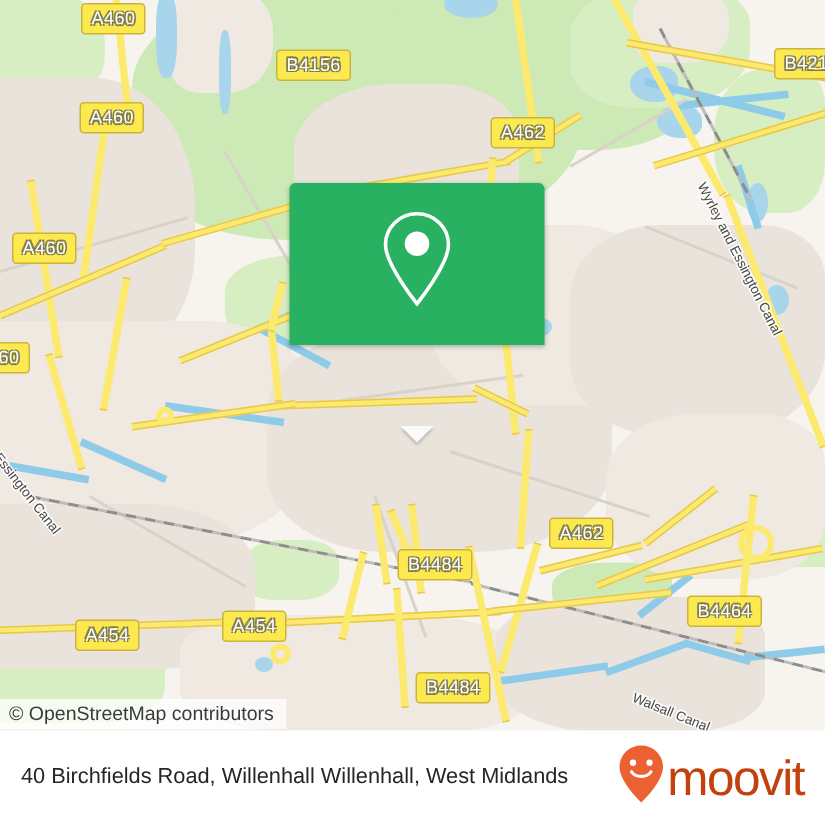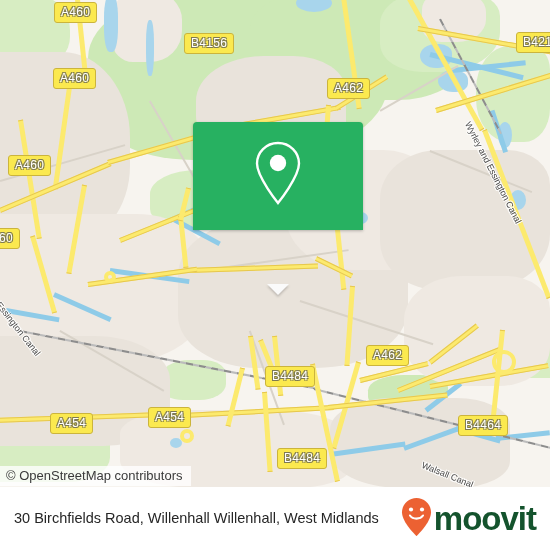--- a/index.html
+++ b/index.html
@@ -73,21 +73,21 @@
 
   
   #footer{
     position:absolute;left:0;top:487px;width:550px;height:63px;background:#ffffff;
     display:flex;align-items:center;
   }
   #addr{
     flex:1;padding:0 10px 0 14px;font-size:14.5px;color:#262626;line-height:1.45;
   }
   #brand{display:flex;align-items:center;padding-right:14px;}
-  #brand-word{font-size:33px;color:#14532d;letter-spacing:-1px;font-weight:bold;margin-left:1px;}
+  #brand-word{font-size:33px;color:#c2410c;letter-spacing:-1px;font-weight:normal;margin-left:1px;}
 </style>
 </head>
 <body>
 
 <div id="app">
 
   <div id="map">
 
     <div class="green" style="left:88px;  top:-10px; width:300px; height:170px; border-radius:40% 30% 45% 35%;"></div>
     <div class="green" style="left:250px; top:-10px; width:210px; height:110px; border-radius:35% 45% 30% 40%;"></div>
@@ -217,42 +217,42 @@
 
     <div class="shield" style="left:54px;top:2px;">A460</div>
     <div class="shield" style="left:184px;top:33px;">B4156</div>
     <div class="shield" style="left:327px;top:78px;">A462</div>
     <div class="shield" style="left:516px;top:32px;">B4210</div>
     <div class="shield" style="left:53px;top:68px;">A460</div>
     <div class="shield" style="left:8px;top:155px;">A460</div>
     <div class="shield" style="left:-8px;top:228px;">60</div>
     <div class="shield" style="left:366px;top:345px;">A462</div>
     <div class="shield" style="left:265px;top:366px;">B4484</div>
-    <div class="shield" style="left:458px;top:397px;margin-top:18px;">B4464</div>
+    <div class="shield" style="left:458px;top:397px;">B4464</div>
     <div class="shield" style="left:50px;top:413px;">A454</div>
     <div class="shield" style="left:148px;top:407px;">A454</div>
     <div class="shield" style="left:277px;top:448px;">B4484</div>
 
     <div id="card">
       <div id="card-top">
         <div id="card-pin">
           <svg width="54" height="70" viewBox="0 0 54 70">
             <path d="M27 4 C15 4 6 13.4 6 24.6 C6 38 27 64 27 64 C27 64 48 38 48 24.6 C48 13.4 39 4 27 4 Z" fill="none" stroke="#ffffff" stroke-width="2.4"></path>
             <circle cx="27" cy="24" r="8.2" fill="#ffffff"></circle>
           </svg>
         </div>
       </div>
       <div id="card-tail"></div>
     </div>
 
     <div id="attrib">© OpenStreetMap contributors</div>
   </div>
 
   <div id="footer">
-    <div id="addr">30 Birchfields Road, Willenhall Willenhall, West Midlands</div>
+    <div id="addr">40 Birchfields Road, Willenhall Willenhall, West Midlands</div>
     <div id="brand">
       <span>
         <svg width="33" height="40" viewBox="0 0 33 40">
           <path d="M16.5 1 C8.5 1 2 7.4 2 15.2 C2 25.6 16.5 39 16.5 39 C16.5 39 31 25.6 31 15.2 C31 7.4 24.5 1 16.5 1 Z" fill="#ec6132"></path>
           <circle cx="11" cy="12.5" r="2.1" fill="#ffffff"></circle>
           <circle cx="22" cy="12.5" r="2.1" fill="#ffffff"></circle>
           <path d="M10 18.5 C12.6 22.6 20.4 22.6 23 18.5" fill="none" stroke="#ffffff" stroke-width="2.1" stroke-linecap="round"></path>
         </svg>
       </span>
       <span id="brand-word">moovit</span>

